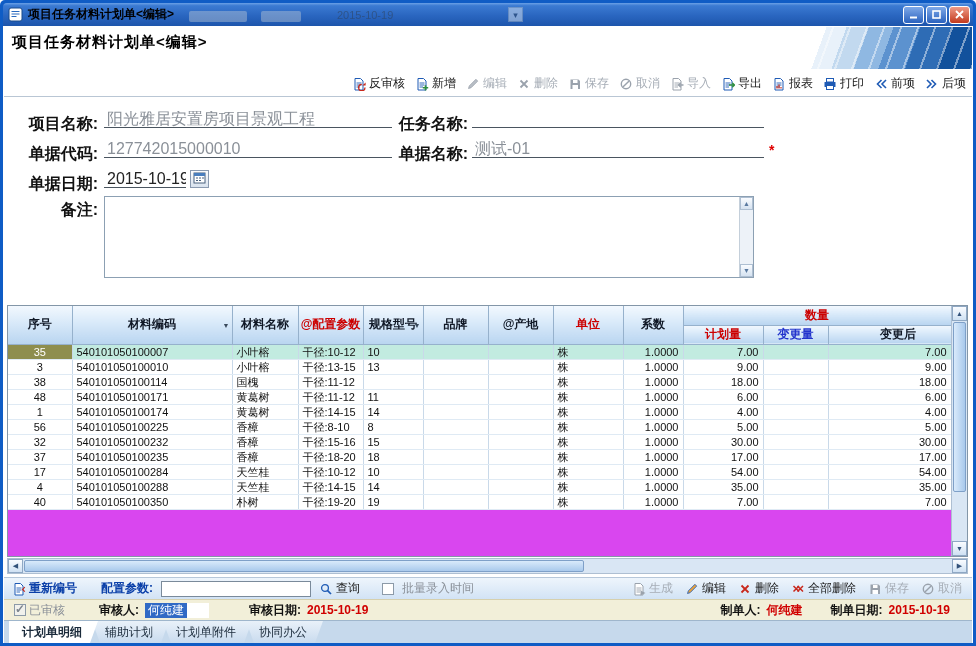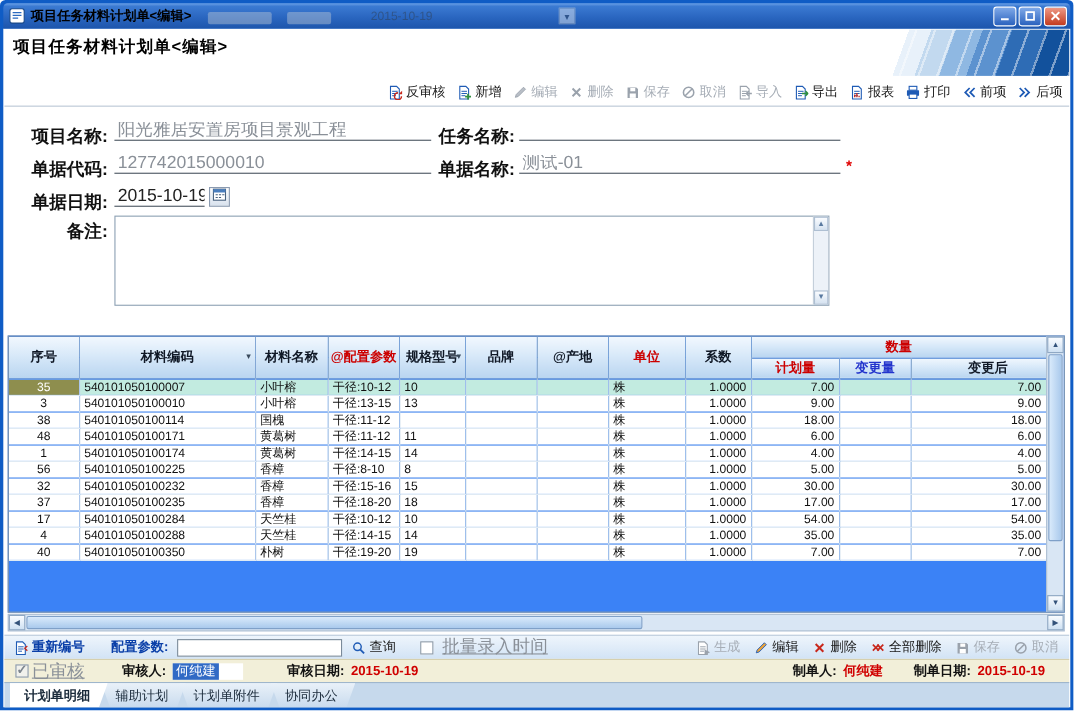--- a/index.html
+++ b/index.html
@@ -50,21 +50,21 @@
   .star{position:absolute;color:#e00000;font-weight:bold;font-size:14px;}
   .calbtn{position:absolute;left:190px;top:170px;width:19px;height:18px;border:1px solid #8a9ab0;
           background:linear-gradient(#fdfdfd,#d8e2ee);display:flex;align-items:center;justify-content:center;cursor:pointer;}
   .remark{position:absolute;left:104px;top:196px;width:650px;height:82px;border:1px solid #8ca0b3;background:#fff;}
   .remark-scroll{position:absolute;right:0;top:0;bottom:0;width:14px;background:#edf2f8;border-left:1px solid #c4cfda;
                  display:flex;flex-direction:column;justify-content:space-between;align-items:center;}
   .sarrow{font-size:7px;color:#5a7aa0;width:100%;height:13px;display:flex;align-items:center;justify-content:center;
           background:linear-gradient(#fafcff,#d5e2f0);border:1px solid #aebfd2;cursor:pointer;}
 
   
-  .grid{position:absolute;left:7px;top:305px;width:961px;height:252px;border:1px solid #8396a8;background:#3b82f6;display:flex;}
+  .grid{position:absolute;left:7px;top:305px;width:961px;height:252px;border:1px solid #8396a8;background:#d946ef;display:flex;}
   .gtw{width:943px;overflow:hidden;}
   table{border-collapse:collapse;table-layout:fixed;width:943px;}
   th{height:19px;font-size:12px;font-weight:bold;color:#101826;text-align:center;vertical-align:middle;
      background:linear-gradient(180deg,#f2f8fe 0%,#d8e9f9 45%,#b9d5f0 100%);
      border-right:1px solid #96b1cc;border-bottom:1px solid #96b1cc;position:relative;
      padding:0 2px;overflow:hidden;white-space:nowrap;}
   .sortmark{position:absolute;right:2px;top:50%;transform:translateY(-50%);font-size:7px;color:#3a4a5c;}
   td{height:15px;line-height:14px;font-size:11px;color:#111;border-right:1px solid #c9d9e9;border-bottom:1px solid #dfeaf4;
      padding:0 4px;overflow:hidden;white-space:nowrap;background:#fff;}
   td.r{text-align:right;}
@@ -81,21 +81,21 @@
   .hscroll{position:absolute;left:7px;top:558px;width:961px;height:16px;background:#d9e6f4;border:1px solid #aebfd2;display:flex;align-items:stretch;}
   .hscroll .sbtn{width:15px;height:auto;}
   .hthumb{flex:none;width:560px;margin:1px;background:linear-gradient(#d9eafb,#a9c9ec);border:1px solid #7fa0c8;border-radius:2px;cursor:pointer;}
   .hfill{flex:1;}
 
   
   .grid-toolbar{position:absolute;left:4px;top:577px;width:968px;height:22px;
                 background:linear-gradient(180deg,#eef5fc,#d2e3f5);border-top:1px solid #b6c7da;
                 display:flex;align-items:center;padding:0 8px;gap:8px;}
   .bluelabel{color:#0a3fa8;font-weight:bold;font-size:12px;margin-left:16px;}
-  .graylabel{color:#8a9098;font-size:16px;text-decoration:underline;}
+  .graylabel{color:#8a9098;font-size:12px;}
   .slabel{color:#111;font-weight:bold;font-size:12px;}
   .searchbox{width:150px;height:16px;border:1px solid #7a8a9a;background:#fff;font-size:12px;padding:0 2px;
              font-family:"Liberation Sans",sans-serif;}
   .cb{width:12px;height:12px;border:1px solid #8c9aa8;background:#fff;display:inline-block;position:relative;flex:none;}
   .cb.disabled{background:#f1f1ec;}
   .cb.checked::after{content:"✓";position:absolute;left:0px;top:-3px;font-size:12px;color:#7d858e;font-weight:bold;}
   .spacer{flex:1;}
   .rightbtns{display:flex;align-items:center;gap:12px;padding-right:2px;}
 
   

